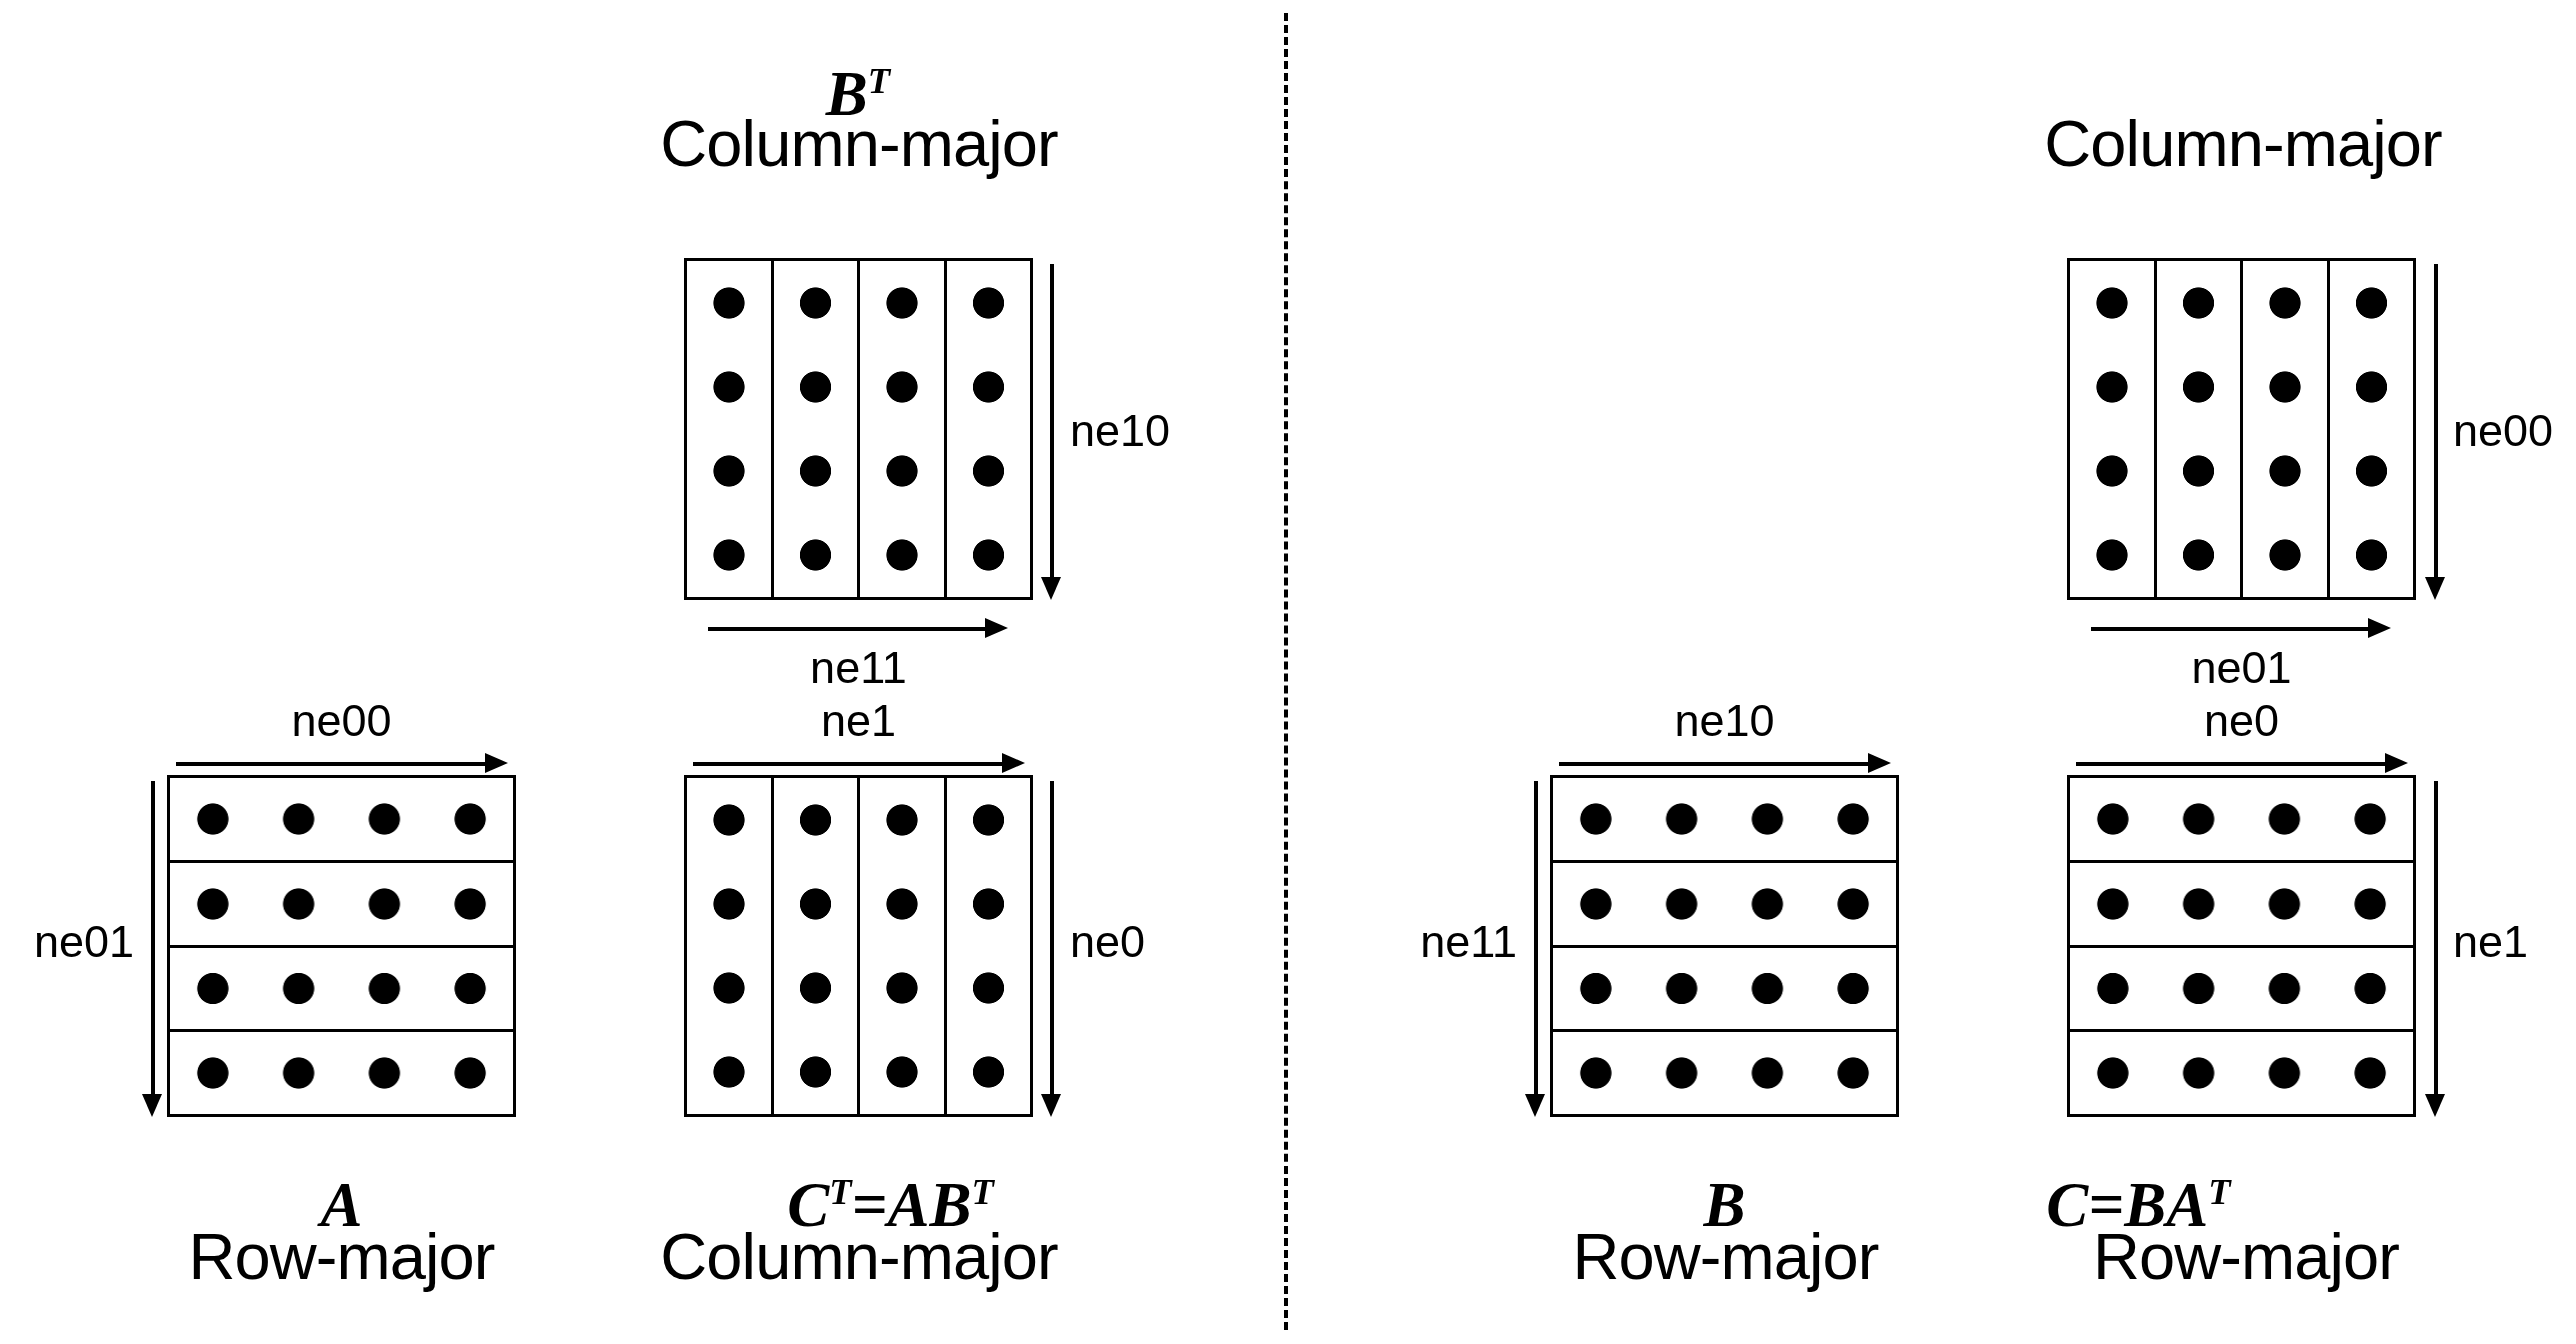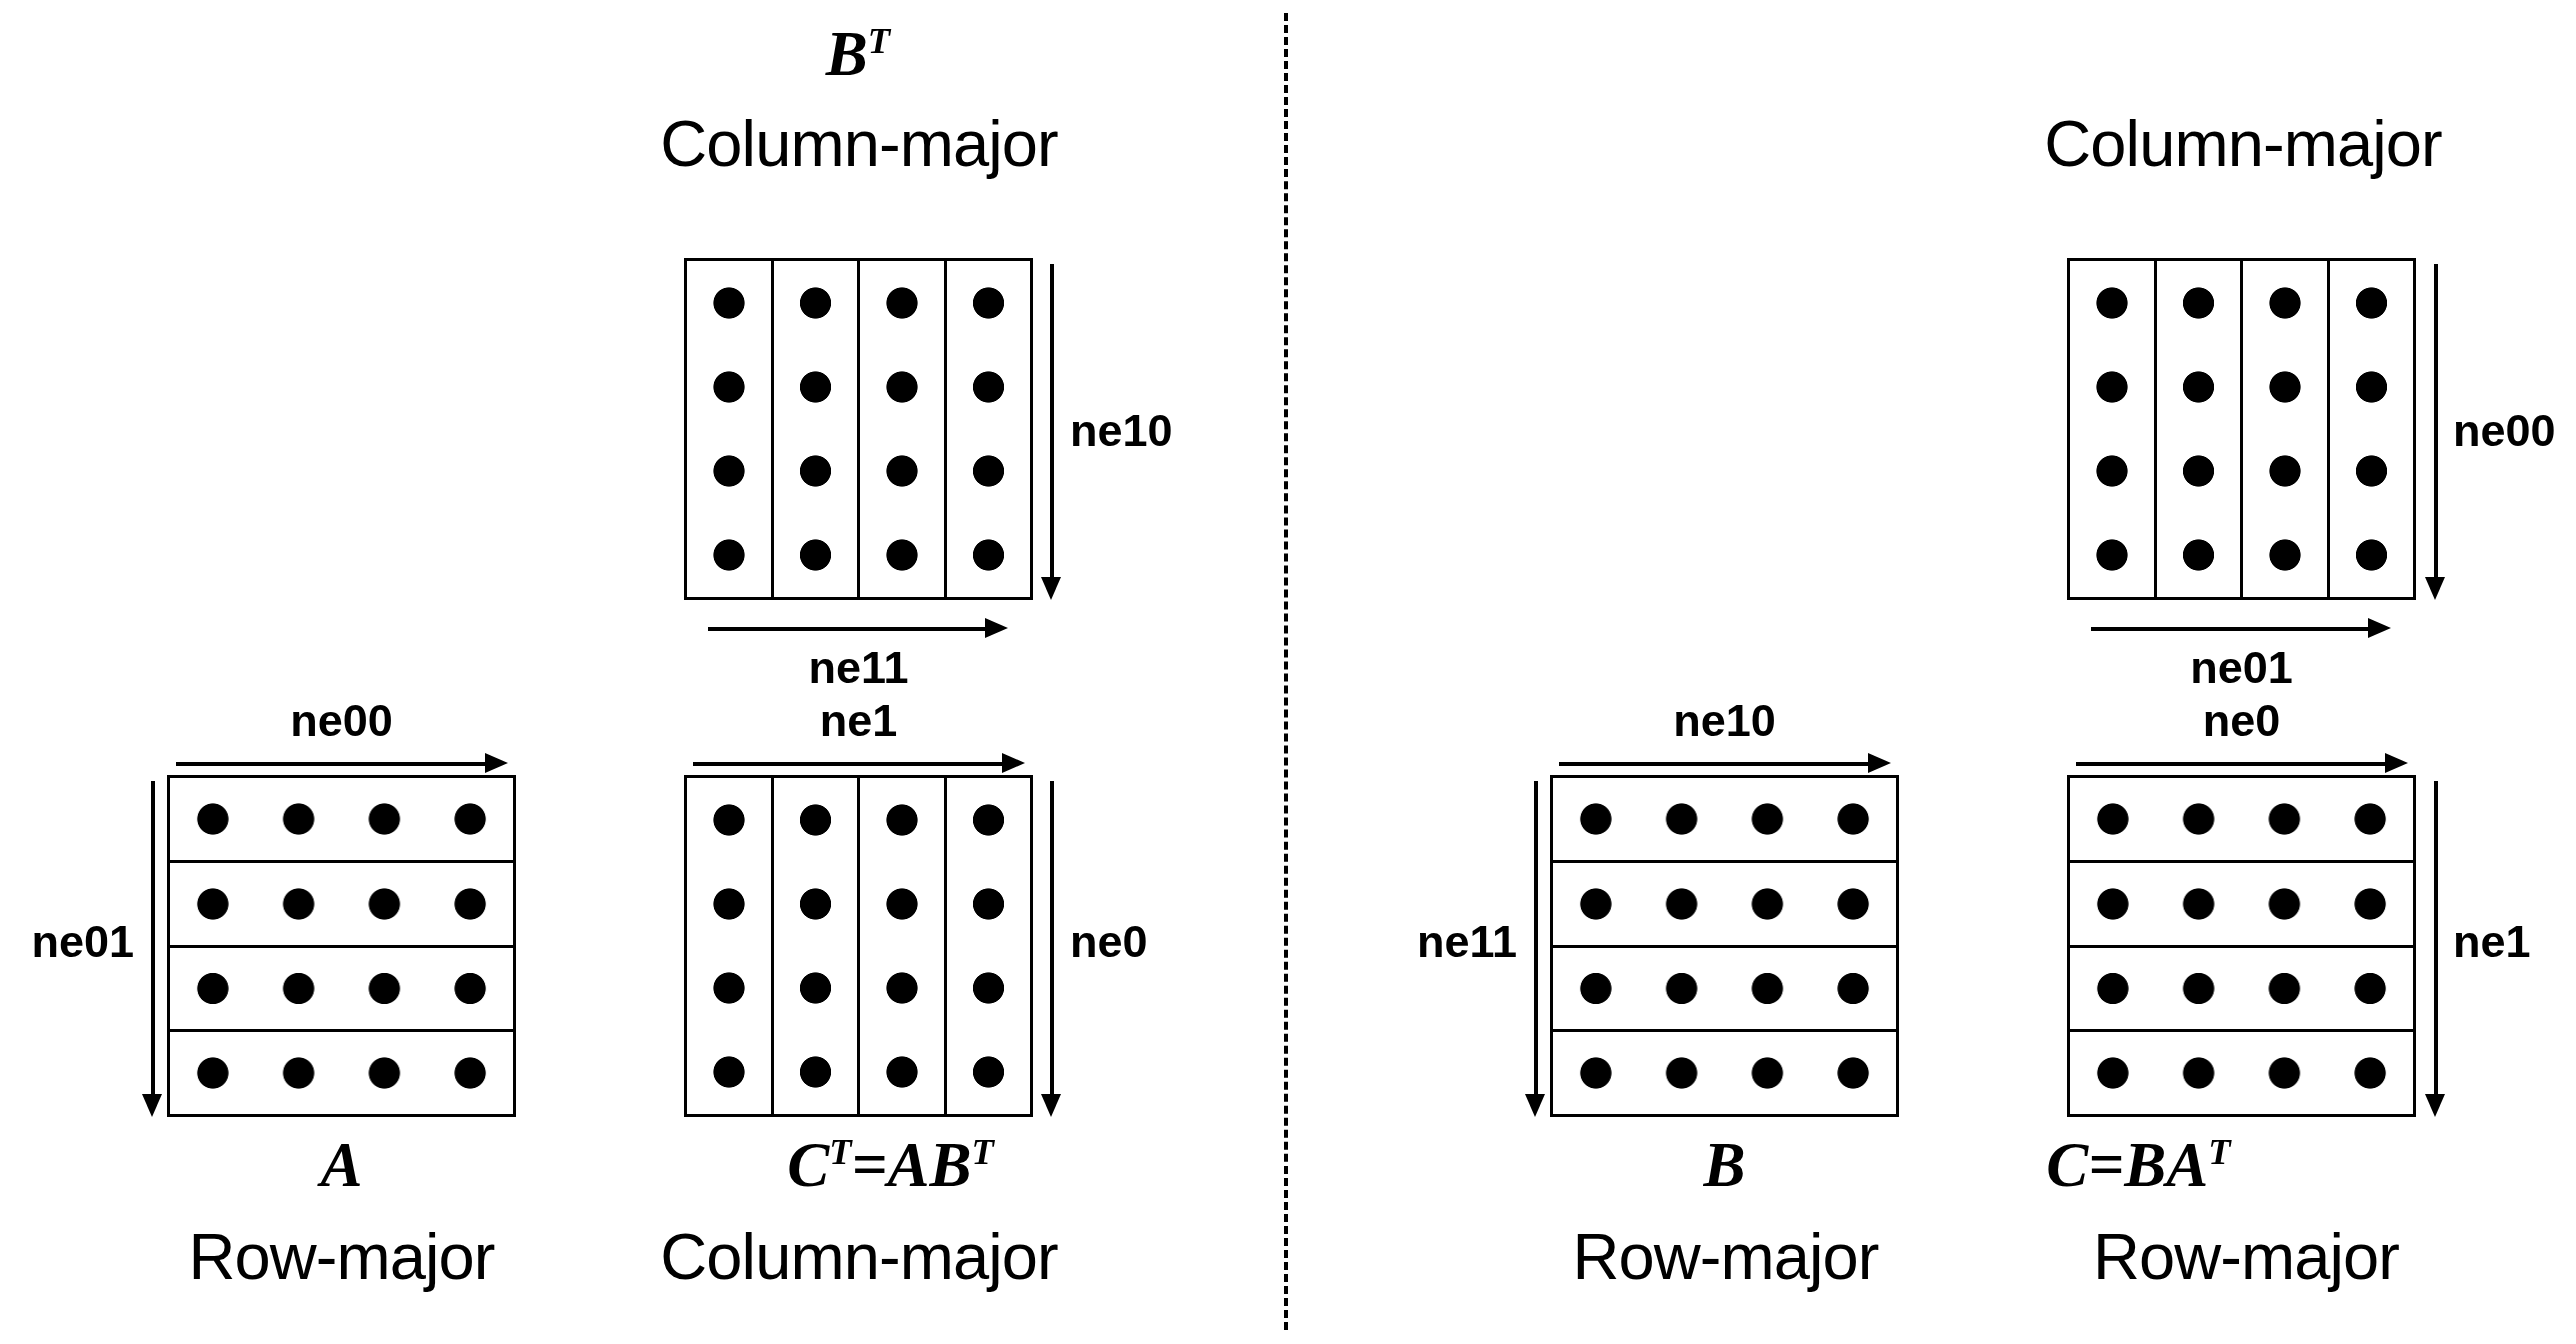--- a/index.html
+++ b/index.html
@@ -15,34 +15,35 @@
   .canvas > div { position: absolute; }
 
   
   .t-math {
     font-family: "Liberation Serif", serif;
     font-style: italic;
     font-weight: bold;
     font-size: 63px;
     text-align: center;
     white-space: nowrap;
+    margin-top: 40px;
   }
   .t-math sup { font-size: 58%; line-height: 0; }
   .t-layout {
     font-size: 65px;
     font-weight: 400;
     text-align: center;
     letter-spacing: -0.9px;
     white-space: nowrap;
   }
 
   
   .ne {
     font-size: 45px;
-    font-weight: bold;
+    font-weight: normal;
     white-space: nowrap;
   }
   .ne.center { text-align: center; }
   .ne.rightalign { text-align: right; }
 
   
   .box {
     width: 349px;
     height: 342px;
     border: 3.6px solid #000;

